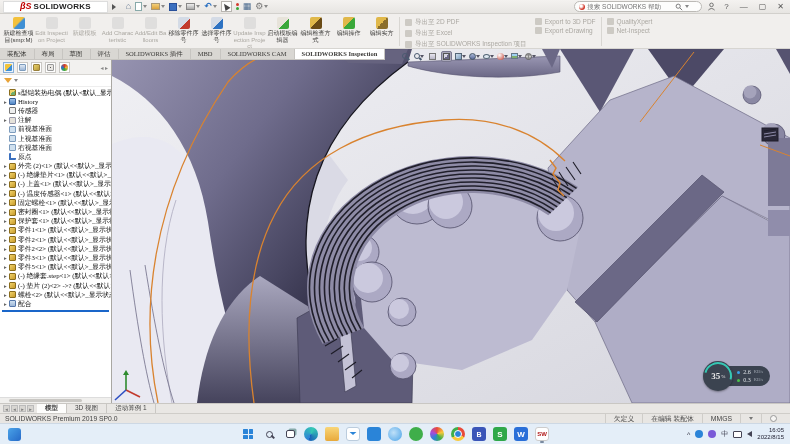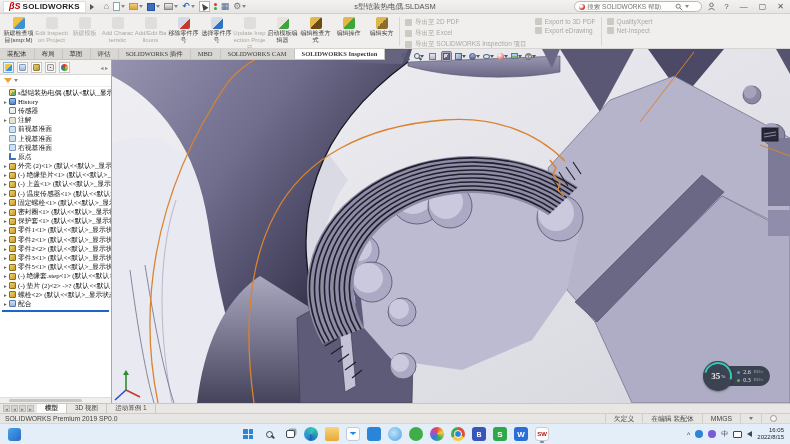--- a/index.html
+++ b/index.html
@@ -2,21 +2,21 @@
 <html><head>
 <meta charset="utf-8">
 <style>
   *{margin:0;padding:0;box-sizing:border-box;}
   html,body{width:790px;height:444px;overflow:hidden;}
   body{font-family:"Liberation Sans","DejaVu Sans",sans-serif;font-size:7px;color:#333;background:#ddd;}
   .app{width:790px;height:444px;display:flex;flex-direction:column;}
 
   
   .titlebar{height:14px;background:linear-gradient(#f4f2f0,#e7e5e2);display:flex;align-items:center;padding:0 3px;border-bottom:1px solid #d2d0cc;position:relative;}
-  .brand{display:flex;align-items:center;gap:2px;background:#fff;height:12px;padding:0 5px;border:1px solid #ddd;}
+  .brand{display:flex;align-items:center;gap:2px;background:#fff;height:12px;padding:0 16px;border:1px solid #ddd;}
   .brand .dslogo{color:#c00000;font-weight:bold;font-style:italic;font-size:9px;line-height:9px;}
   .brand .bname{font-weight:bold;font-size:8px;letter-spacing:.2px;color:#222;}
   .flyout-arrow{width:0;height:0;border-left:4px solid #555;border-top:3px solid transparent;border-bottom:3px solid transparent;margin:0 4px;}
   .qa{display:flex;align-items:center;gap:4px;margin-left:6px;}
   .qa .qi{display:flex;align-items:center;gap:1px;color:#4b6b8f;font-size:9px;line-height:9px;}
   .qa .car{width:0;height:0;border-top:3px solid #888;border-left:2px solid transparent;border-right:2px solid transparent;}
   .qi .shp{display:inline-block;}
   .shp.home{font-size:9px;color:#5b718b;}
   .shp.page{width:7px;height:9px;background:#fff;border:1px solid #8aa;}
   .shp.folder{width:9px;height:7px;background:linear-gradient(#f3cf7a,#dba23a);border:1px solid #a97;}
@@ -216,21 +216,20 @@
           </span>
         </span>
       <span class="qi">
           <span class="shp grid">▦</span>
         </span>
       <span class="qi">
           <span class="shp gear">⚙</span>
           <span class="car"></span>
         </span>
     </div>
-    <div class="doc-title">s型铠装热电偶.SLDASM</div>
     <div class="tb-right">
       <div class="searchbox">
         <span class="helpball"></span>
         <input placeholder="搜索 SOLIDWORKS 帮助" style="">
         <svg width="8" height="8" viewBox="0 0 10 10">
             <circle cx="4" cy="4" r="2.6" fill="none" stroke="#777" stroke-width="1.2"></circle>
             <line x1="6" y1="6" x2="9" y2="9" stroke="#777" stroke-width="1.2"></line>
           </svg>
         <span class="filtercar"></span>
       </div>

